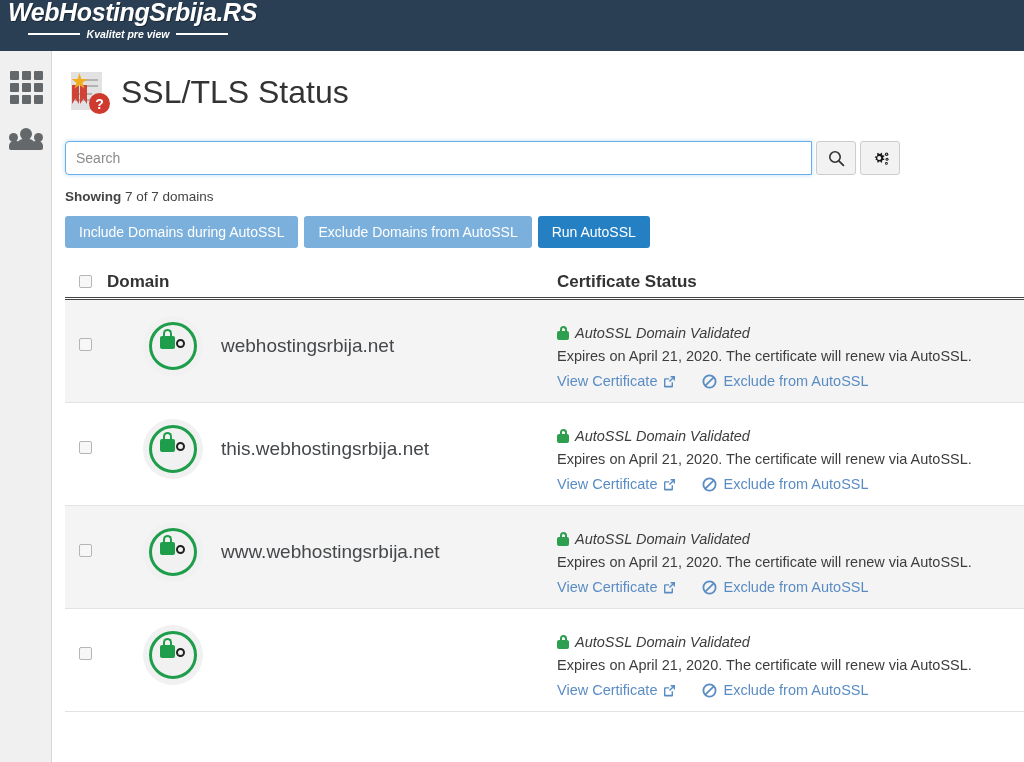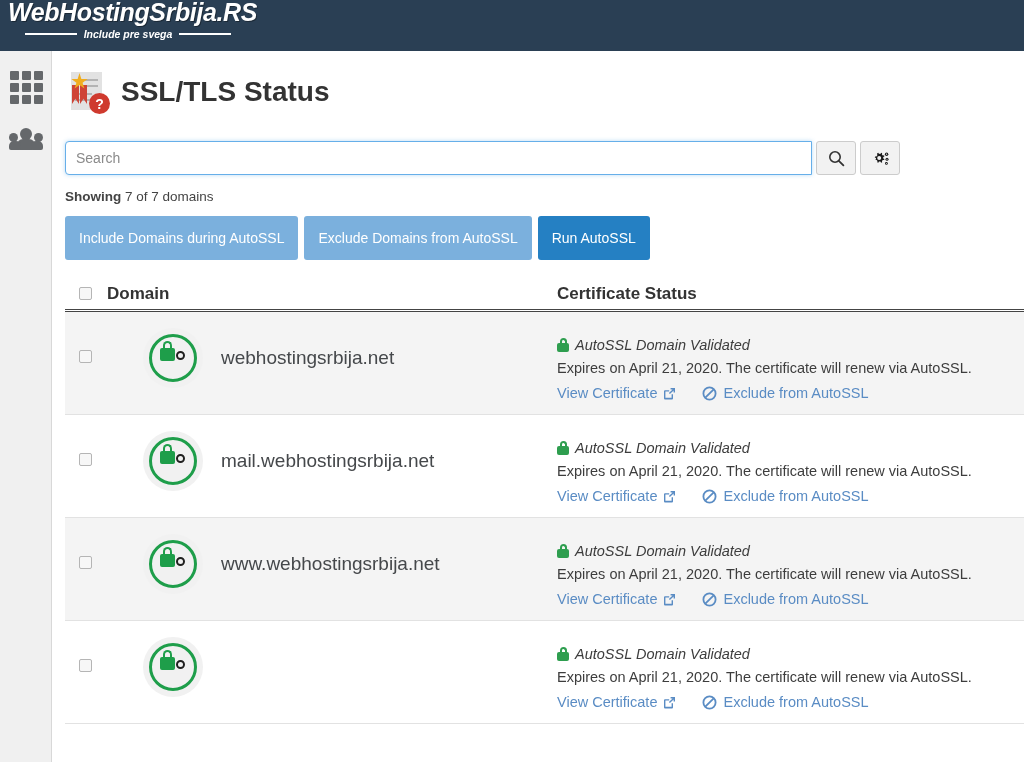--- a/index.html
+++ b/index.html
@@ -107,22 +107,22 @@
   .cert-ribbon .tail-r { left: 9px; clip-path: polygon(0 0, 100% 0, 100% 100%, 50% 72%, 0 100%); }
   .cert-badge {
     position: absolute; right: 1px; bottom: 1px;
     width: 21px; height: 21px; border-radius: 50%;
     background: #cf3a2e;
     color: #fff; font-size: 14px; font-weight: bold;
     display: flex; align-items: center; justify-content: center;
     line-height: 1;
   }
   .page-title {
-    font-size: 28px;
-    font-weight: bold;
+    font-size: 32px;
+    font-weight: normal;
     color: #333;
     line-height: 40px;
     white-space: nowrap;
   }
 
   .intro {
     margin: 8px 0 0 12px;
     font-size: 14.5px;
     color: #444;
     line-height: 20px;
@@ -158,21 +158,21 @@
   .showing {
     margin: 14px 0 0 12px;
     font-size: 13.5px;
     color: #444;
   }
   .showing b { font-weight: bold; }
 
   
   .actions { margin: 12px 0 0 12px; display: flex; gap: 6px; }
   .btn {
-    height: 44px;
+    height: 32px;
     padding: 0 14px;
     border: none;
     border-radius: 3px;
     font-size: 14px;
     font-family: inherit;
     color: #fff;
     cursor: pointer;
     white-space: nowrap;
   }
   .btn-light { background: #7bb0dd; }
@@ -279,21 +279,21 @@
 </head>
 <body>
 
 <div class="app">
 
   <div class="topbar">
     <div class="logo-wrap">
       <div class="logo-text">WebHostingSrbija.RS</div>
       <div class="logo-sub">
         <span class="rule"></span>
-        <span>Include pre svega</span>
+        <span>Kvalitet pre view</span>
         <span class="rule"></span>
       </div>
     </div>
   </div>
 
   <div class="sidebar">
     <div class="side-item first">
       <span class="grid-icon">
         <i></i>
           <i></i>
@@ -429,21 +429,21 @@
           <span class="chk"></span>
         </div>
         <div class="col-dom">
           <span class="lock-badge">
             <span class="halo"></span>
               <span class="ring"></span>
             <span class="shackle"></span>
               <span class="padlock"></span>
               <span class="dot"></span>
           </span>
-          <span class="domain-name">mail.webhostingsrbija.net</span>
+          <span class="domain-name">this.webhostingsrbija.net</span>
         </div>
         <div class="col-sta">
           <div class="status-line1">
             <span class="mini-lock">
                 <span class="s"></span>
                 <span class="b"></span>
               </span>
             <span>AutoSSL Domain Validated</span>
           </div>
           <div class="status-line2">Expires on April 21, 2020. The certificate will renew via AutoSSL.</div>

